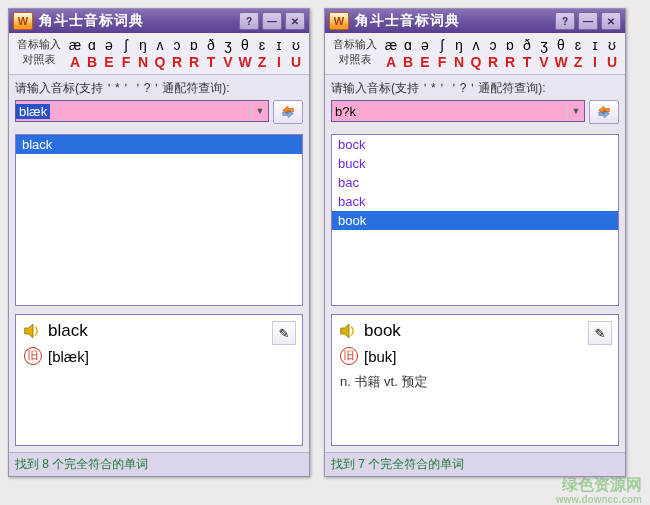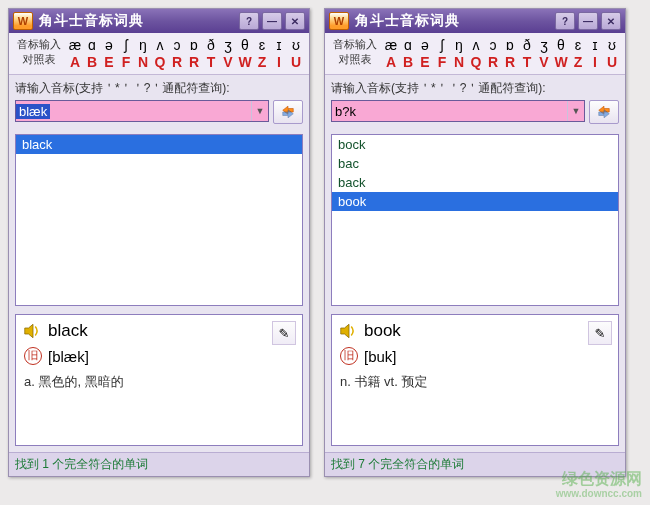--- a/index.html
+++ b/index.html
@@ -134,21 +134,21 @@
   .listpanel {
     margin: 4px 6px;
     background:#fff;
     border:1px solid #8d7dbd;
     height:170px;
     overflow:hidden;
     font-size:13px;
   }
   .listitem {
     padding:2px 6px;
-    color:#14532d;
+    color:#6d28d9;
   }
   .listitem.hl {
     background:#2a6fe0;
     color:#fff;
   }
   .defpanel {
     margin: 4px 6px 6px 6px;
     background:#fff;
     border:1px solid #8d7dbd;
     padding:6px 8px;
@@ -190,21 +190,21 @@
   .status {
     background:#dcd4ea;
     border-top:1px solid #b9add2;
     padding:3px 6px;
     font-size:12px;
     color:#1b7a35;
   }
   .watermark {
     position: fixed;
     right: 8px;
-    bottom: 6px;
+    bottom: 0;
     font-size: 16px;
     font-weight: bold;
     color: rgba(70, 170, 60, 0.45);
     font-family: "Microsoft YaHei", sans-serif;
     text-align: right;
     line-height: 1.1;
     pointer-events: none;
   }
   .watermark .wm2 {
     font-size: 10px;
@@ -295,24 +295,23 @@
             <polygon points="1,6 6,6 12,1 12,19 6,14 1,14" fill="#e0b000" stroke="#8a6a00"></polygon>
             <path d="M15 4 Q20 10 15 16" stroke="#e0b000" fill="none" stroke-width="2"></path>
           </svg>
       </span>
       <span>black</span>
     </div>
     <div class="pronrow">
       <span class="ju">旧</span>
       <span>[blæk]</span>
     </div>
-    <div class="def">a. 黑色的, 黑暗的</div>
-  </div>
-
-  <div class="status">找到 1 个完全符合的单词</div>
+  </div>
+
+  <div class="status">找到 8 个完全符合的单词</div>
 </div>
 
 <div class="window">
   <div class="titlebar">
     <div class="appicon">W</div>
     <div class="title">角斗士音标词典</div>
     <div class="winbtns">
       <div class="winbtn">?</div>
       <div class="winbtn">—</div>
       <div class="winbtn">✕</div>
@@ -370,20 +369,21 @@
     <div class="gobtn">
       <svg viewBox="0 0 24 24">
         <path d="M3 9 L12 2 L12 6 L21 6 L21 12 L12 12 L12 16 Z" fill="#ff8c1a" stroke="#c25400" stroke-width="1"></path>
         <path d="M21 15 L12 22 L12 18 L3 18 L3 12 L12 12 L12 8 Z" fill="#3a80d8" stroke="#18407a" stroke-width="1" opacity="0.6"></path>
       </svg>
     </div>
   </div>
 
   <div class="listpanel">
     <div class="listitem">bock</div>
+    <div class="listitem">buck</div>
     <div class="listitem">bac</div>
     <div class="listitem">back</div>
     <div class="listitem hl">book</div>
   </div>
 
   <div class="defpanel">
     <div class="editbtn">
         <span>✎</span>
       </div>
     <div class="defhead">

